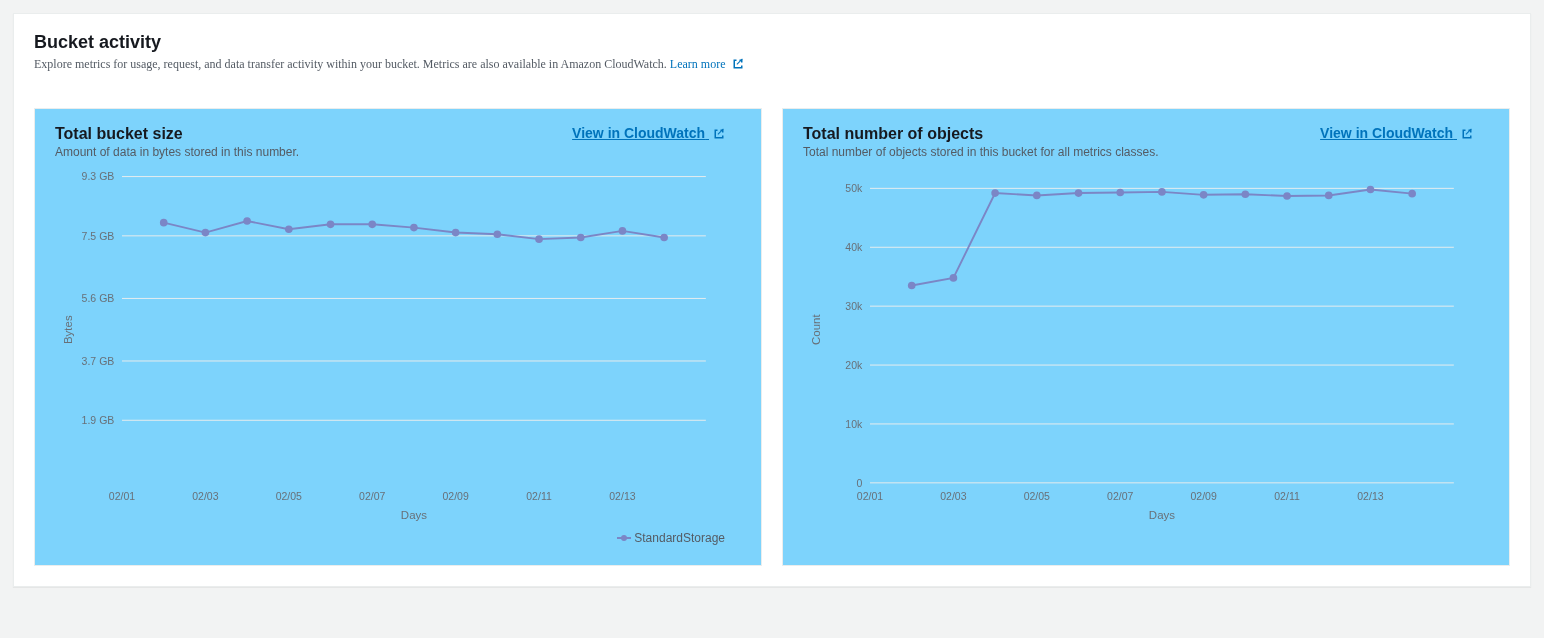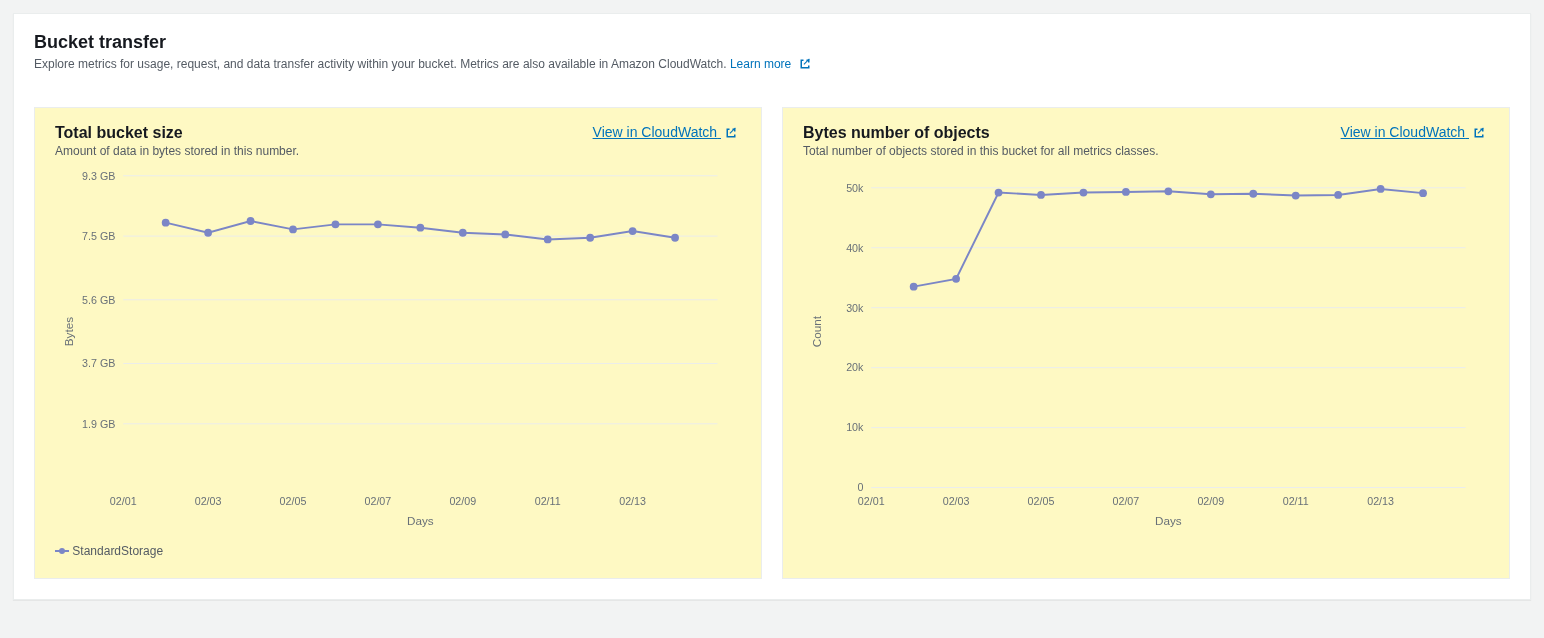--- a/index.html
+++ b/index.html
@@ -12,54 +12,54 @@
     padding:1px;
   }
   .panel {
     background:#fff;
     border:1px solid #eaeded;
     box-shadow: 0 1px 1px rgba(0,0,0,0.05);
     margin:12px 12px 0 12px;
   }
   .header-block { padding: 18px 20px 20px 20px; }
   .header-title { font-size:18px; font-weight:700; margin:0 0 4px 0; }
-  .header-sub { font-size:12px; color:#545b64; }
+  .header-sub { font-size:12px; color:#545b64;font-family:Liberation Serif, serif; }
   .link { color:#0073bb; text-decoration:none; cursor:pointer; font-size:12px; }
   .ext-icon {
     display:inline-block; vertical-align:-2px; margin-left:4px; width:12px; height:12px;
   }
   .cards-row { display:flex; gap:20px; padding:16px 20px 20px 20px; }
   .card {
     flex:1 1 0;
     border:1px solid #eaeded;
-    background:#fef9c3;
-    padding:16px 24px 20px 20px;
+    background:#7dd3fc;
+    padding:16px 36px 20px 20px;
     min-width:0;
   }
   .card-head { display:flex; justify-content:space-between; align-items:flex-start; }
   .card-title { font-size:16px; font-weight:700; margin:0 0 2px 0; }
   .card-sub { font-size:12px; color:#545b64; margin:0 0 8px 0; }
-  .cw-link { color:#0073bb; font-size:14px; font-weight:400; white-space:nowrap; }
+  .cw-link { color:#0073bb; font-size:14px; font-weight:700; white-space:nowrap; }
 
   .chart-wrap { position:relative; width:100%; }
   svg.chart { width:100%; height:auto; display:block; }
   .grid line { stroke:#eaeded; stroke-width:1; }
   .axis text { font-size:11px; fill:#687078; }
   .axis-title { font-size:12px; fill:#687078; }
   .series-line { fill:none; stroke:#7b86c6; stroke-width:2; }
   .series-dot { fill:#7b86c6; }
-  .legend { text-align:left; font-size:12px; color:#545b64; margin-top:8px; }
+  .legend { text-align:right; font-size:12px; color:#545b64; }
   .legend .swatch { stroke:#7b86c6; }
 </style>
 </head>
 <body>
 
 <div class="panel">
   <div class="header-block">
-    <h2 class="header-title">Bucket transfer</h2>
+    <h2 class="header-title">Bucket activity</h2>
     <div class="header-sub">
       <span>Explore metrics for usage, request, and data transfer activity within your bucket. Metrics are also available in Amazon CloudWatch.</span>
       <a class="link" href="#">
         <span>Learn more</span>
         <svg class="ext-icon" viewBox="0 0 16 16">
           <path d="M10 2h4v4h-2V4h-2V2zM6 2v2H4v8h8v-2h2v4H2V2h4z" fill="#0073bb"></path>
           <path d="M14 2 7 9l-1-1 7-7h1v1z" fill="#0073bb"></path>
         </svg>
       </a>
     </div>
@@ -127,21 +127,21 @@
               <circle cx="7" cy="5" r="3" fill="#7b86c6"></circle>
             </svg>
           <span id="legend-size-label">StandardStorage</span>
         </div>
       </div>
     </div>
 
     <div class="card">
       <div class="card-head">
         <div>
-          <h3 class="card-title">Bytes number of objects</h3>
+          <h3 class="card-title">Total number of objects</h3>
           <p class="card-sub">Total number of objects stored in this bucket for all metrics classes.</p>
         </div>
         <a href="#" class="cw-link">
           <span>View in CloudWatch</span>
           <svg class="ext-icon" viewBox="0 0 16 16">
             <path d="M10 2h4v4h-2V4h-2V2zM6 2v2H4v8h8v-2h2v4H2V2h4z" fill="#0073bb"></path>
             <path d="M14 2 7 9l-1-1 7-7h1v1z" fill="#0073bb"></path>
           </svg>
         </a>
       </div>

